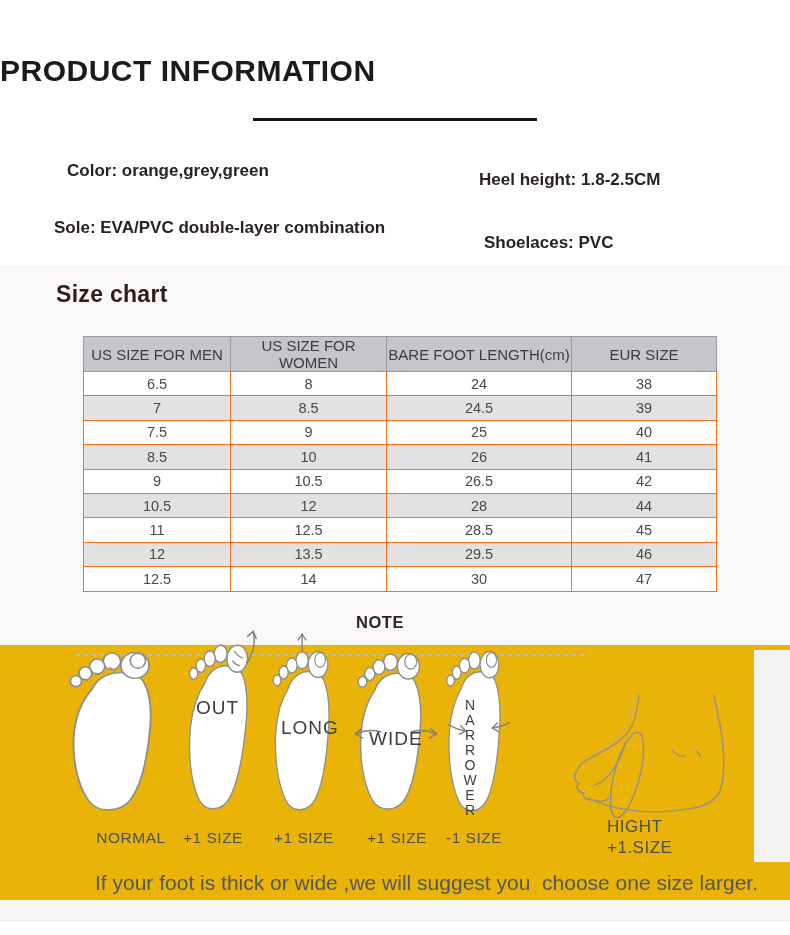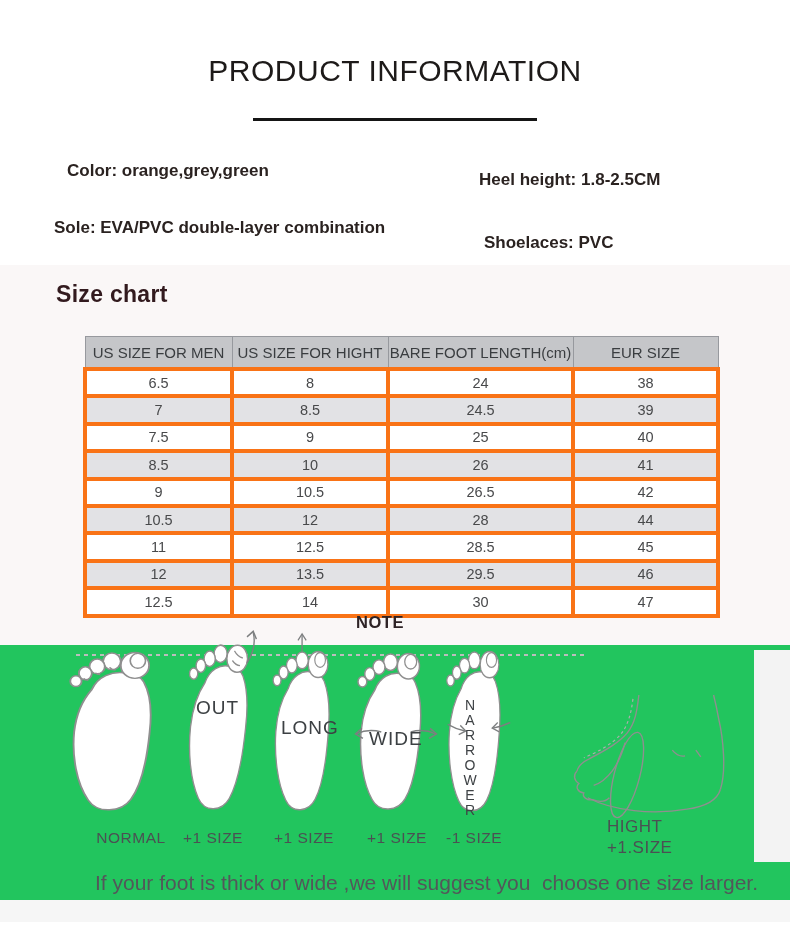--- a/index.html
+++ b/index.html
@@ -6,21 +6,21 @@
   body{
     width:790px;height:935px;background:#ffffff;
     font-family:"Liberation Sans","DejaVu Sans",sans-serif;
     color:#2a2422;overflow:hidden;position:relative;
   }
   .section{position:relative;width:790px;}
 
   
   .header-section{height:265px;background:#ffffff;}
   .page-title{
-    padding-top:54px;text-align:center;font-size:30px;font-weight:normal;
+    padding-top:54px;font-size:30px;font-weight:bold;
     letter-spacing:.5px;color:#1d1a19;margin:0;
   }
   .title-underline{width:284px;height:3px;background:#151515;margin:30px auto 0 auto;}
   .spec{position:absolute;font-size:17px;font-weight:bold;color:#2a2220;white-space:pre;}
   .spec-color{left:67px;top:161px;}
   .spec-heel{left:479px;top:170px;}
   .spec-sole{left:54px;top:218px;}
   .spec-laces{left:484px;top:233px;}
 
   
@@ -32,31 +32,31 @@
   table.size-table{
     position:absolute;left:83px;top:71px;width:633px;
     border-collapse:collapse;table-layout:fixed;
   }
   .size-table th{
     height:30px;background:#c5c6c9;color:#3a3d40;font-weight:normal;
     font-size:15px;border:1px solid #97999e;padding:0;
   }
   .size-table td{
     height:23.4px;font-size:14.5px;color:#48494b;text-align:center;
-    border:4px solid #f97316;padding:0;background:#ffffff;
+    border:1px solid #f97316;padding:0;background:#ffffff;
   }
   .size-table tr:nth-child(even) td{background:#e2e2e5;}
   .col-1{width:147px;} .col-2{width:156px;} .col-3{width:185px;} .col-4{width:145px;}
   .note-heading{
     position:absolute;left:0;top:348px;width:760px;text-align:center;
     font-size:16.5px;font-weight:bold;color:#2e2326;margin:0;letter-spacing:.5px;
   }
 
   
-  .note-section{height:255px;background:#22c55e;}
+  .note-section{height:255px;background:#eab308;}
   .note-right-patch{position:absolute;right:0;top:5px;width:36px;height:212px;background:#f3f3f3;}
   .dashed-line{
     position:absolute;left:76px;top:9px;width:510px;height:2px;
     background:repeating-linear-gradient(90deg,#bdbdbd 0 4px,transparent 4px 8px);
   }
   .foot-fig{position:absolute;}
   .foot-fig svg{overflow:visible;display:block;}
   .foot-inner-label{
     position:absolute;font-size:19px;color:#3c4043;letter-spacing:1px;font-weight:normal;
   }
@@ -107,21 +107,21 @@
   <table class="size-table">
     <colgroup>
       <col class="col-1">
         <col class="col-2">
         <col class="col-3">
         <col class="col-4">
     </colgroup>
     <thead>
         <tr>
           <th>US SIZE FOR MEN</th>
-          <th>US SIZE FOR HIGHT</th>
+          <th>US SIZE FOR WOMEN</th>
           <th>BARE FOOT LENGTH(cm)</th>
           <th>EUR SIZE</th>
         </tr>
       </thead>
     <tbody>
         <tr>
           <td>6.5</td>
           <td>8</td>
           <td>24</td>
           <td>38</td>

